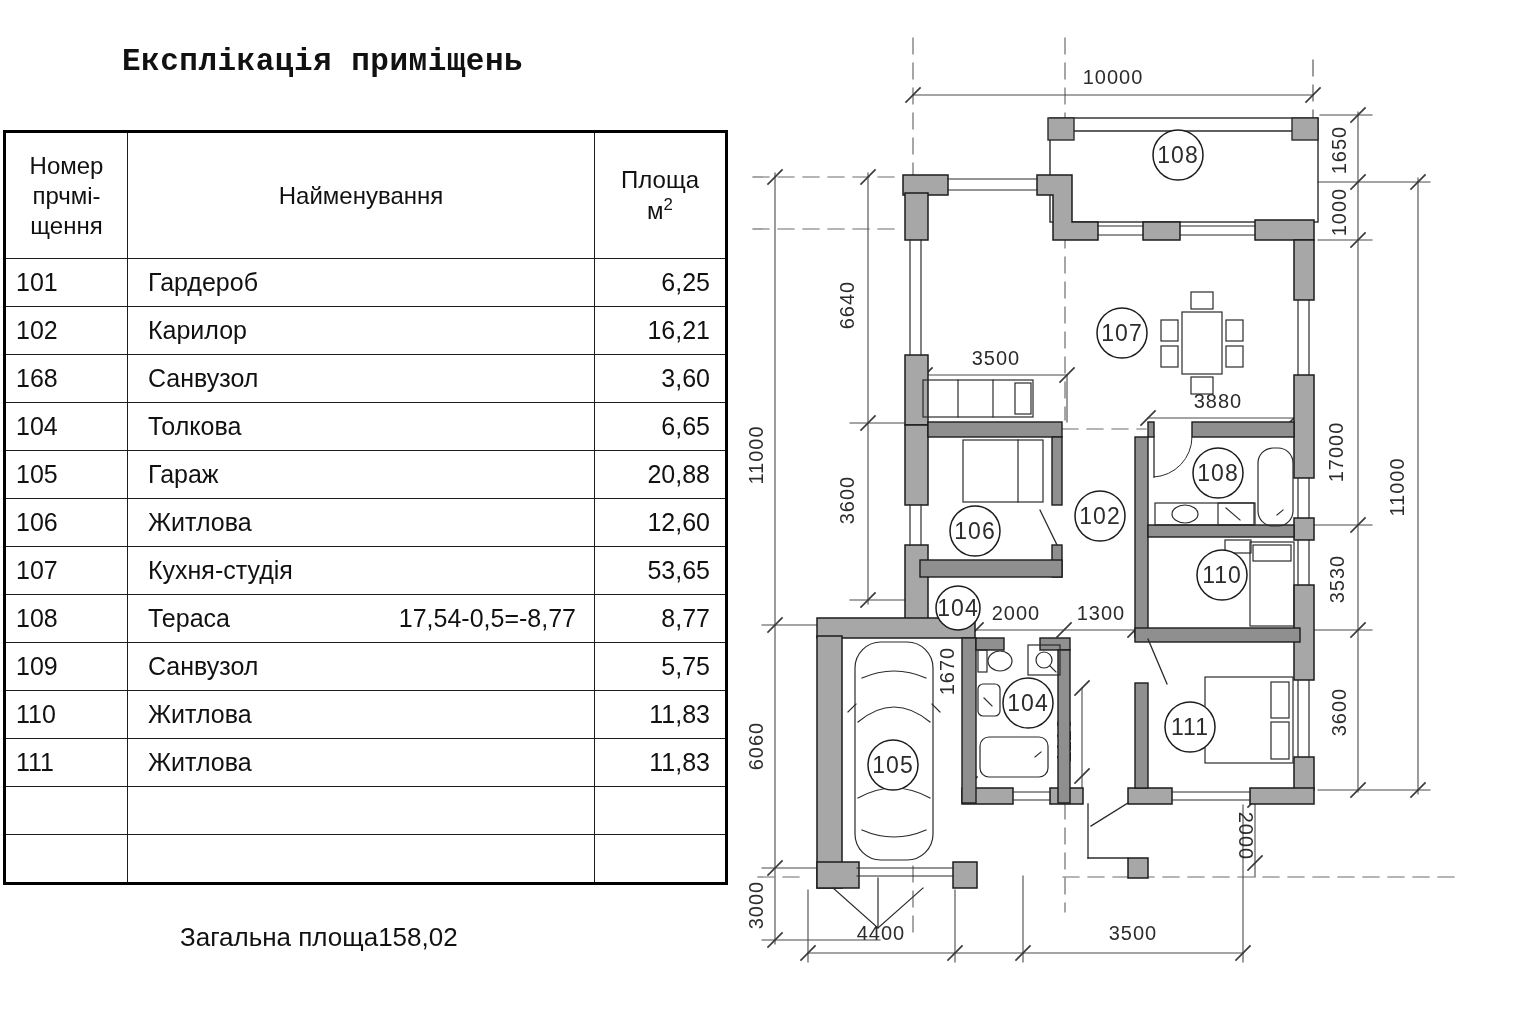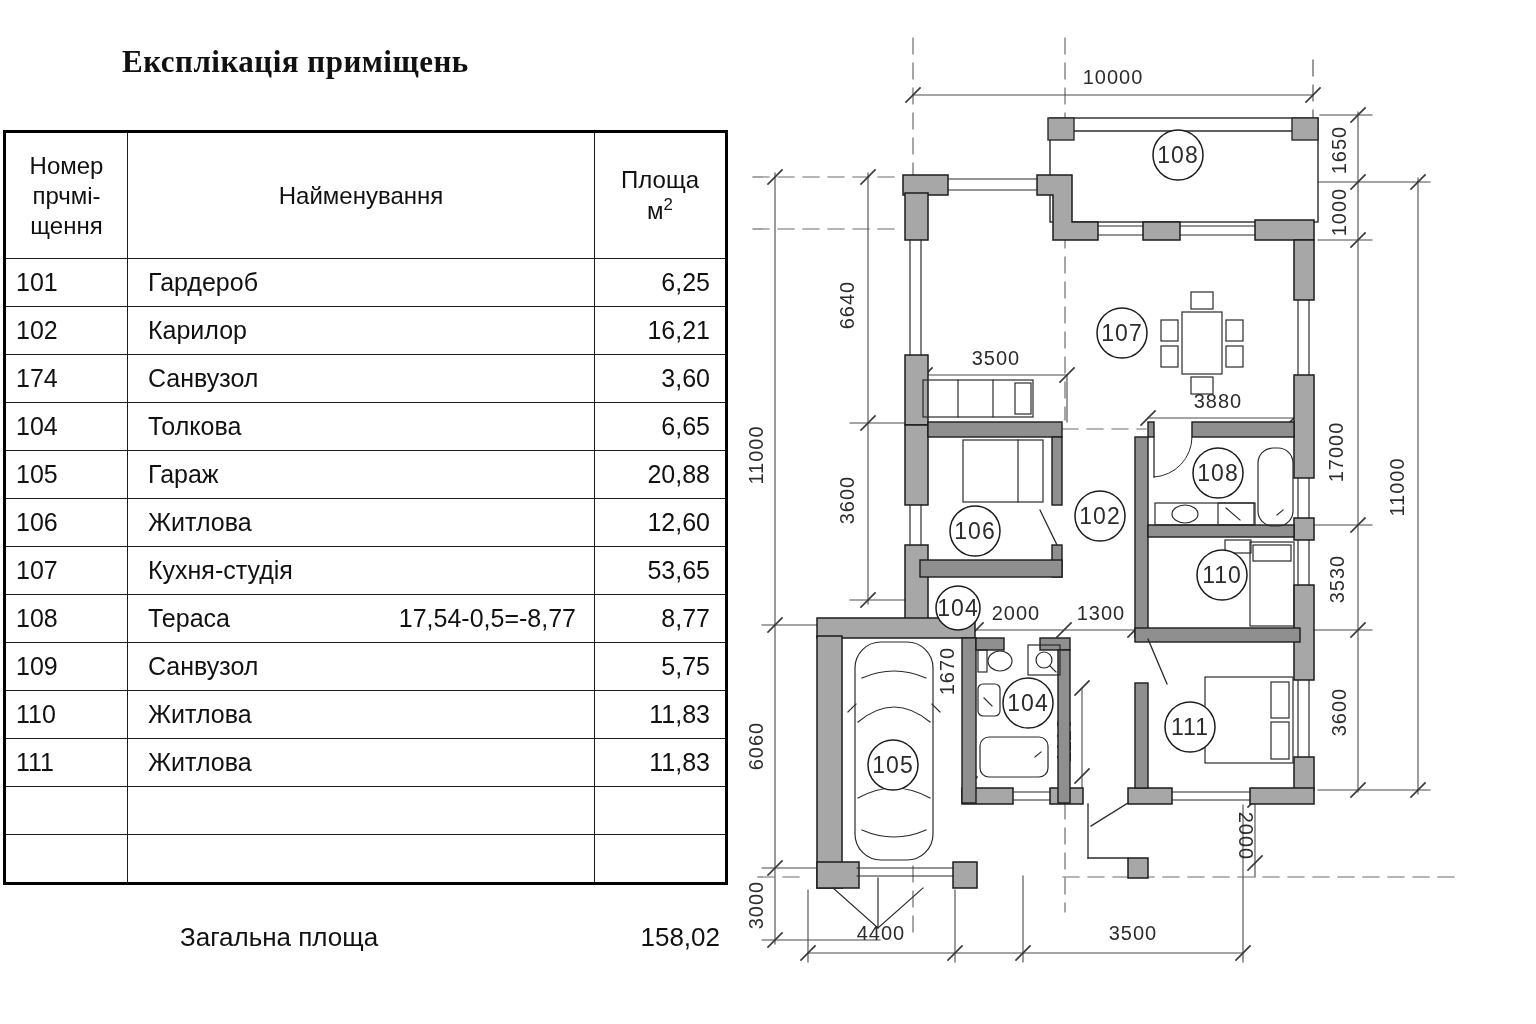--- a/index.html
+++ b/index.html
@@ -1,35 +1,35 @@
 <!DOCTYPE html>
 <html><head>
 <meta charset="utf-8">
 <style>
   html,body{margin:0;padding:0;background:#ffffff;}
   .sheet{position:relative;width:1536px;height:1024px;background:#fff;overflow:hidden;
          font-family:"Liberation Sans",sans-serif;color:#111;}
-  .title{position:absolute;left:122px;top:44px;font-family:Liberation Serif, serif;
+  .title{position:absolute;left:122px;top:44px;font-family:Liberation Mono, monospace;
          font-weight:bold;font-size:31px;letter-spacing:.5px;}
   
   .expl{position:absolute;left:3px;top:130px;width:722px;border-collapse:collapse;
         table-layout:fixed;font-size:25px;}
   .expl col.c1{width:123px}.expl col.c2{width:467px}.expl col.c3{width:132px}
   .expl td,.expl th{border:1.6px solid #1c1c1c;padding:0 10px;font-weight:normal;
         overflow:hidden;white-space:nowrap;}
   .expl{border:3px solid #000;}
   .expl thead th{height:125px;text-align:center;font-size:24px;line-height:1.25;}
   .expl tbody td{height:47px;}
   .expl td.num{text-align:left;}
   .expl td.area{text-align:right;padding-right:15px;}
   .expl td.name{padding-left:20px;}
   .namewrap{display:flex;justify-content:space-between;align-items:center;}
   .note{padding-right:8px;}
   .totalrow{position:absolute;left:10px;top:922px;width:722px;display:flex;
-        justify-content:space-between;font-size:26px;}
+        font-size:26px;}
   .totalrow .lbl{padding-left:170px;}
   .totalrow .val{padding-right:12px;}
   sup{font-size:.7em;}
   
   svg text{font-family:"Liberation Sans",sans-serif;fill:#2c2c2c;}
   .dimt{font-size:20px;letter-spacing:1px;}
   .roomt{font-size:23px;letter-spacing:1px;}
 </style>
 </head>
 <body>
@@ -73,21 +73,21 @@
           <td class="num">102</td>
           <td class="name">
             <span class="namewrap">
               <span>Карилор</span>
               <span class="note"></span>
             </span>
           </td>
           <td class="area">16,21</td>
         </tr>
       <tr>
-          <td class="num">174</td>
+          <td class="num">168</td>
           <td class="name">
             <span class="namewrap">
               <span>Санвузол</span>
               <span class="note"></span>
             </span>
           </td>
           <td class="area">3,60</td>
         </tr>
       <tr>
           <td class="num">104</td>

